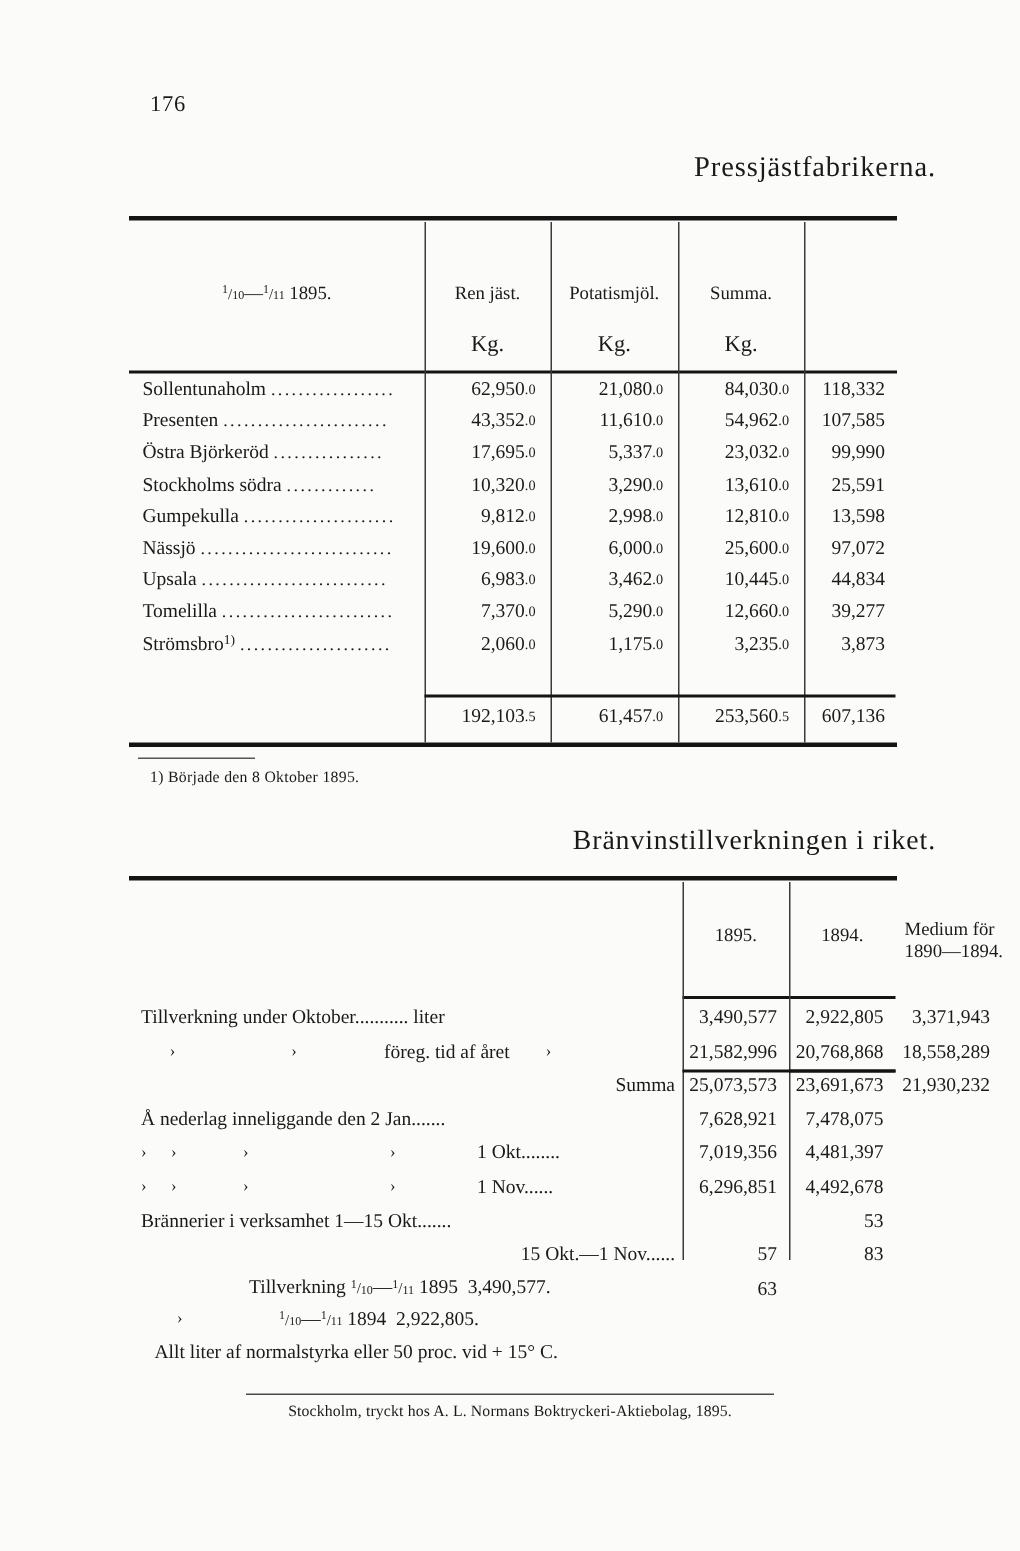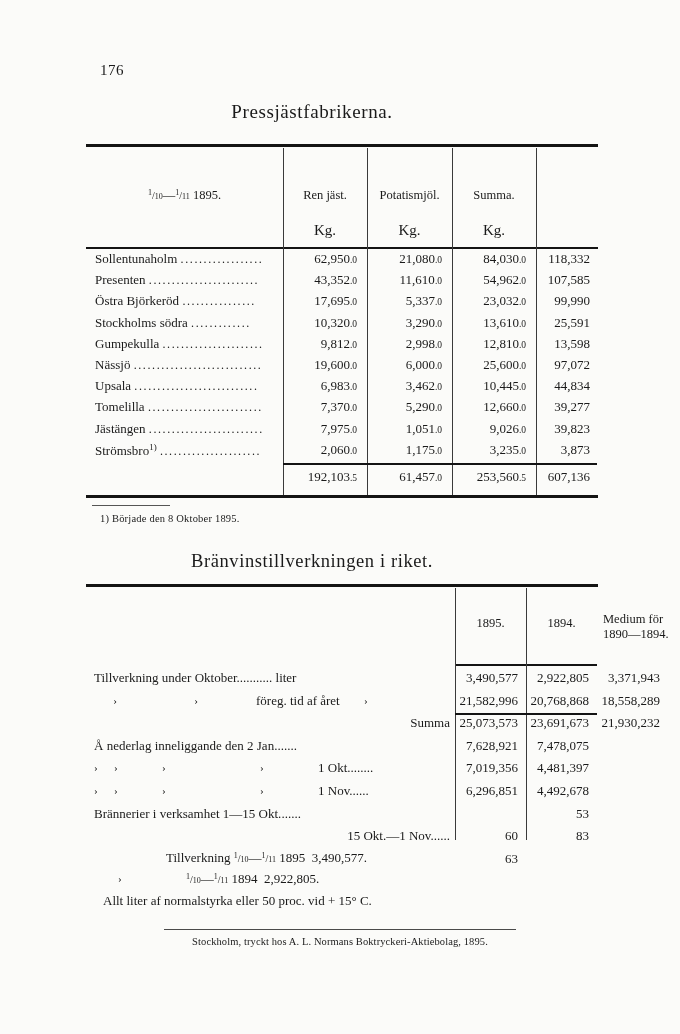--- a/index.html
+++ b/index.html
@@ -29,21 +29,21 @@
     top: 62px;
     font-size: 15px;
     letter-spacing: 0.5px;
   }
 
   
   .section-title {
     position: absolute;
     left: 0;
     width: 624px;
-    text-align: center;
+    text-align: right;
     font-size: 19px;
     letter-spacing: 0.6px;
     font-weight: 400;
   }
   #title-1 { top: 101px; }
   #title-2 { top: 551px; font-size: 18.5px; }
 
   
   .rule-thick {
     position: absolute;
@@ -360,27 +360,20 @@
           <div class="t1-num" style="right: 156px;">3,462<span class="dec">.0</span></div>
           <div class="t1-num" style="right: 72px;">10,445<span class="dec">.0</span></div>
           <div class="t1-num" style="right: 8px;">44,834</div>
         </div>
         <div class="t1-row">
           <div class="t1-name"><span>Tomelilla</span> <span class="leader">.........................</span></div>
           <div class="t1-num" style="right: 241px;">7,370<span class="dec">.0</span></div>
           <div class="t1-num" style="right: 156px;">5,290<span class="dec">.0</span></div>
           <div class="t1-num" style="right: 72px;">12,660<span class="dec">.0</span></div>
           <div class="t1-num" style="right: 8px;">39,277</div>
-        </div>
-        <div class="t1-row">
-          <div class="t1-name"><span>Jästängen</span> <span class="leader">.........................</span></div>
-          <div class="t1-num" style="right: 241px;">7,975<span class="dec">.0</span></div>
-          <div class="t1-num" style="right: 156px;">1,051<span class="dec">.0</span></div>
-          <div class="t1-num" style="right: 72px;">9,026<span class="dec">.0</span></div>
-          <div class="t1-num" style="right: 8px;">39,823</div>
         </div>
         <div class="t1-row">
           <div class="t1-name"><span>Strömsbro</span><span class="fn-mark">1)</span> <span class="leader">......................</span></div>
           <div class="t1-num" style="right: 241px;">2,060<span class="dec">.0</span></div>
           <div class="t1-num" style="right: 156px;">1,175<span class="dec">.0</span></div>
           <div class="t1-num" style="right: 72px;">3,235<span class="dec">.0</span></div>
           <div class="t1-num" style="right: 8px;">3,873</div>
         </div>
       </div>
 
@@ -450,21 +443,21 @@
           <div class="t2-num" style="right: 80px;">6,296,851</div>
           <div class="t2-num" style="right: 9px;">4,492,678</div>
         </div>
         <div class="t2-row">
           <div class="t2-label"><span>Brännerier i verksamhet 1—15 Okt.</span><span class="leader">......</span></div>
           <div class="t2-num" style="right: 80px; margin-top: 45px;">63</div>
           <div class="t2-num" style="right: 9px;">53</div>
         </div>
         <div class="t2-row">
           <div class="t2-label indent-r"><span>15 Okt.—1 Nov.</span><span class="leader">.....</span></div>
-          <div class="t2-num" style="right: 80px;">60</div>
+          <div class="t2-num" style="right: 80px;">57</div>
           <div class="t2-num" style="right: 9px;">83</div>
         </div>
       </div>
 
     <div class="t2-sum-rule"></div>
     <div class="t2-med-rule"></div>
   </div>
 
   <div class="closing" id="close-1">
     <span>Tillverkning</span>&nbsp;<span class="frac"><sup>1</sup>/<sub>10</sub></span>—<span class="frac"><sup>1</sup>/<sub>11</sub></span>&nbsp;<span>1895</span>&nbsp;&nbsp;<span>3,490,577.</span>

